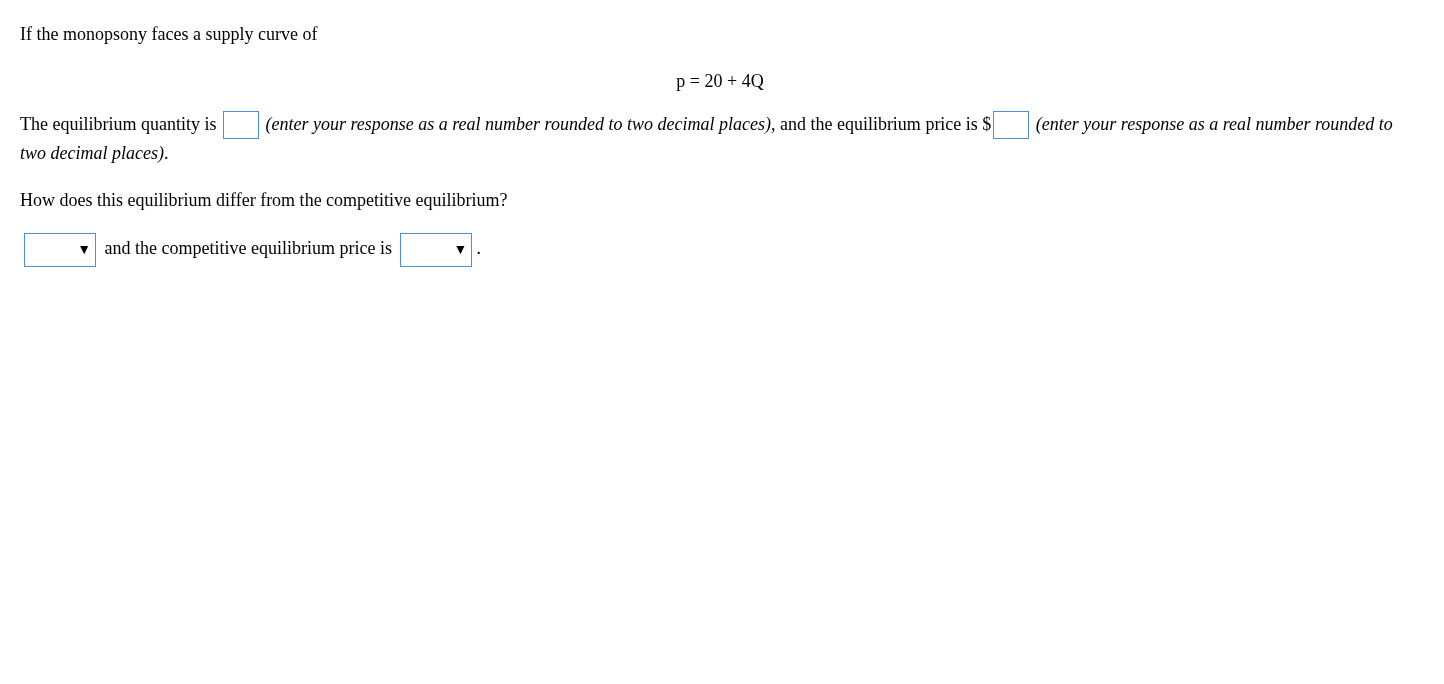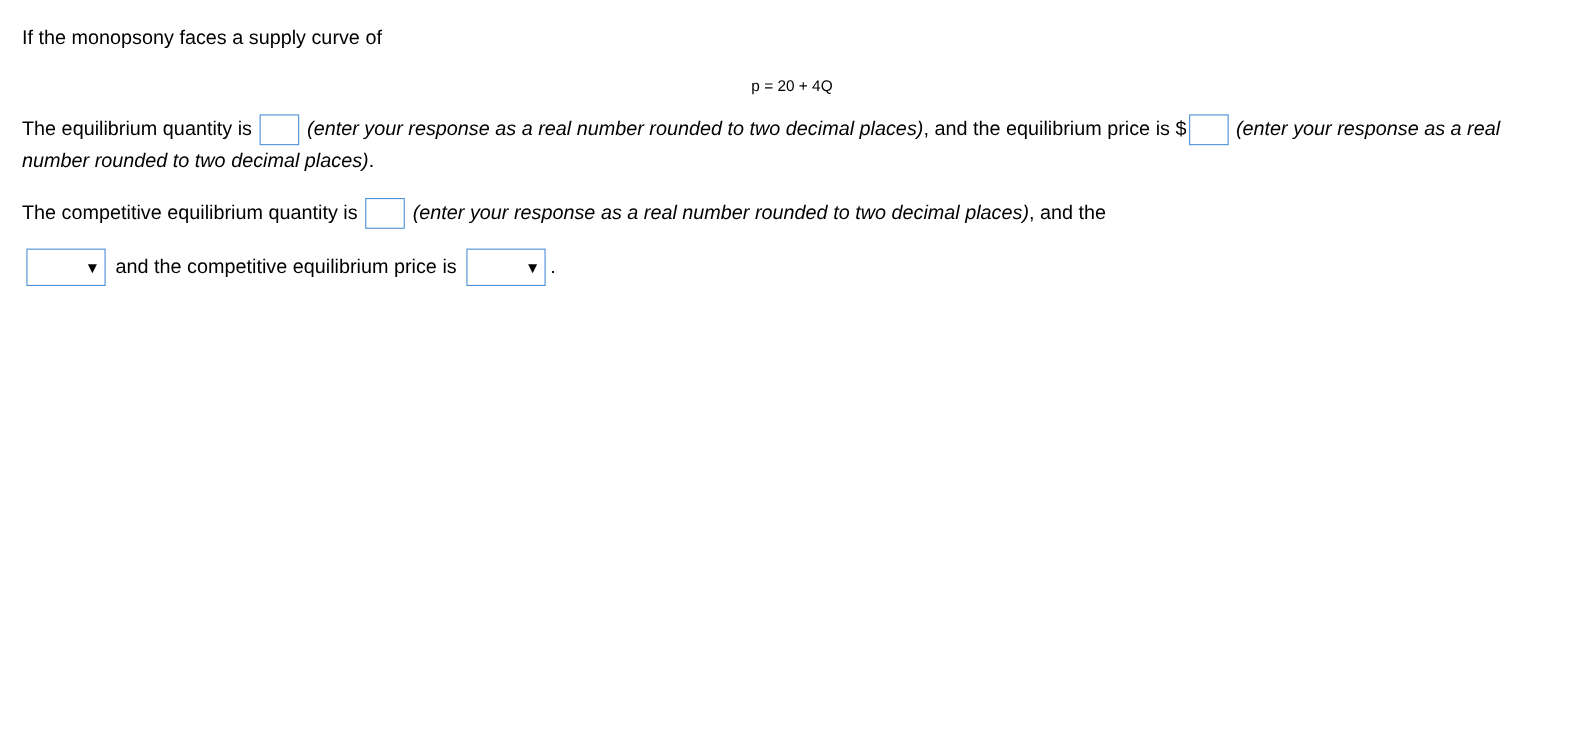--- a/index.html
+++ b/index.html
@@ -1,18 +1,19 @@
 <!DOCTYPE html>
 <html><head>
   <meta charset="utf-8">
   <style>
     * {
       box-sizing: border-box;
       margin: 0;
       padding: 0;
+      font-family: Liberation Serif, serif;
     }
 
     body {
       font-family: Arial, sans-serif;
       font-size: 18px;
       color: #000;
       background: #fff;
       padding: 20px 20px;
       line-height: 1.6;
     }
@@ -21,21 +22,21 @@
       max-width: 1400px;
     }
 
     .paragraph {
       margin-bottom: 10px;
     }
 
     .equation-block {
       text-align: center;
       margin: 14px 0 14px 0;
-      font-size: 14px;
+      font-size: 18px;
     }
 
     .inline-input {
       display: inline-block;
       width: 36px;
       height: 28px;
       border: 1.5px solid #4a90d9;
       vertical-align: middle;
       margin: 0 2px;
     }
@@ -91,27 +92,25 @@
 
   <div class="question-section">
     <div class="answer-line">
       <span>The equilibrium quantity is</span>
       <input class="inline-input" type="text" value="" style="">
       <span class="italic-text">(enter your response as a real number rounded to two decimal places)</span><span>, and the equilibrium</span>&nbsp;<span>price is $</span><input class="inline-input" type="text" value="" style="">
       <span class="italic-text">(enter your response as a real number rounded to two decimal places)</span><span>.</span>
     </div>
   </div>
 
+  <div class="paragraph question-section">
+    <span>How does this equilibrium differ from the competitive equilibrium?</span>
+  </div>
 
   <div class="question-section">
-    <div class="answer-line">
-      <span>The competitive equilibrium quantity is</span>
-      <input class="inline-input" type="text" value="" style="">
-      <span class="italic-text">(enter your response as a real number rounded to two decimal places)</span><span>, and the</span>
-    </div>
   </div>
 
   <div class="paragraph question-section">
     <div class="inline-select">
       <span class="select-arrow">▼</span>
     </div>
     <span>and the competitive equilibrium price is</span>
     <div class="inline-select">
       <span class="select-arrow">▼</span>
     </div><span>.</span>

